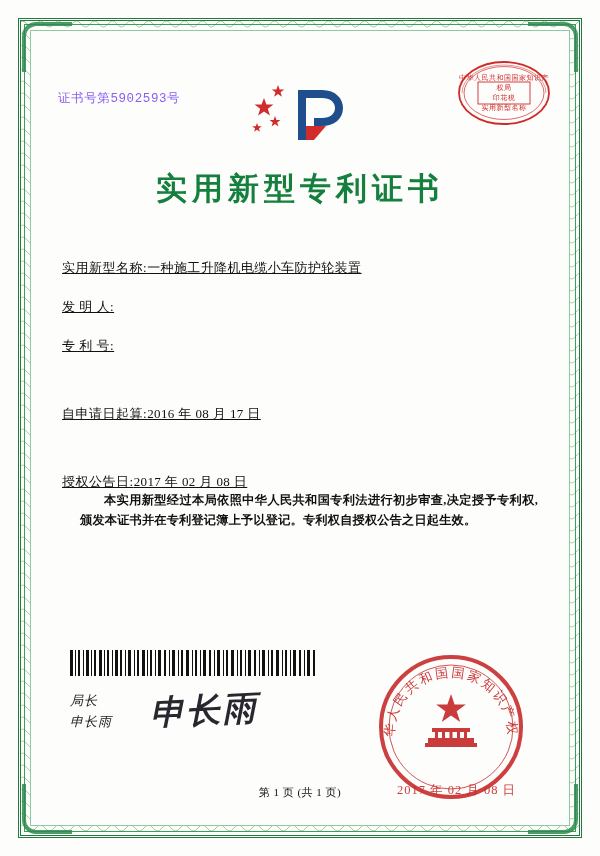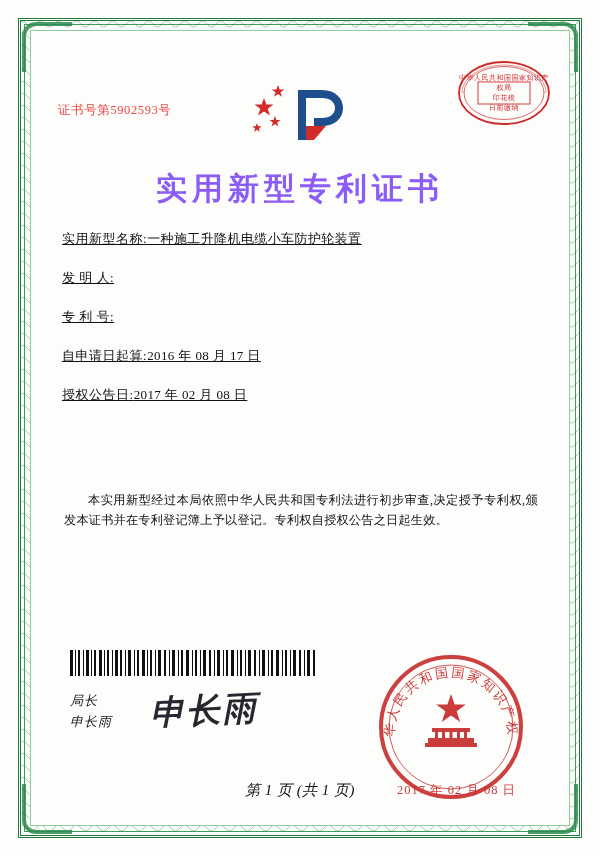--- a/index.html
+++ b/index.html
@@ -78,24 +78,25 @@
     position: absolute;
     left: 40px;
     top: 40px;
     right: 40px;
     bottom: 40px;
   }
 
   .cert-no {
     position: absolute;
     left: 18px;
-    top: 62px;
+    top: 50px;
     font-size: 12.5px;
     letter-spacing: 0.6px;
-    color: #ef4444;
+    color: #8b5cf6;
+    font-family: Liberation Mono, monospace;
   }
 
   
   .emblem {
     position: absolute;
     left: 50%;
     top: 34px;
     transform: translateX(-50%);
     width: 120px;
     height: 78px;
@@ -126,21 +127,21 @@
   
   .title {
     position: absolute;
     left: 0;
     right: 0;
     top: 128px;
     text-align: center;
     font-size: 31px;
     font-weight: bold;
     letter-spacing: 5px;
-    color: #8b5cf6;
+    color: #15803d;
     font-family: Liberation Mono, monospace;
   }
 
   
   .fields {
     position: absolute;
     left: 22px;
     right: 18px;
     top: 190px;
   }
@@ -152,37 +153,39 @@
     line-height: 18px;
     color: #111;
     text-decoration: underline;
   }
   .field-label {
     white-space: nowrap;
     letter-spacing: 0.5px;
   }
   .field-value {
     letter-spacing: 0.4px;
+    margin-top: 29px;
   }
 
   
   .paragraphs {
     position: absolute;
     left: 24px;
     right: 22px;
     top: 450px;
     font-size: 12.2px;
     line-height: 20px;
     text-align: justify;
     color: #111;
     letter-spacing: 0.2px;
   }
   .paragraphs p {
-    margin: 0 0 1px 0;
+    margin: 0 0 1px 16px;
     text-indent: 24px;
+    font-weight: bold;
   }
 
   
   .barcode {
     position: absolute;
     left: 30px;
     top: 610px;
     width: 250px;
     height: 26px;
   }
@@ -229,24 +232,23 @@
     opacity: 0.9;
   }
 
   
   .footer {
     position: absolute;
     left: 0;
     right: 0;
     bottom: 16px;
     text-align: center;
-    font-size: 15px;
+    font-size: 11px;
     letter-spacing: 0.5px;
     color: #111;
-    font-style: italic;
   }
 </style>
 </head>
 <body>
 
 <div class="page">
 
   <div class="border-outer"></div>
   <div class="border-mid"></div>
   <div class="border-inner"></div>
@@ -288,21 +290,21 @@
     <div class="stamp-top">
       <svg viewBox="0 0 96 70" width="96" height="70">
         <ellipse cx="48" cy="35" rx="45" ry="31" fill="none" stroke="#cf2a2a" stroke-width="1.8"></ellipse>
         <ellipse cx="48" cy="35" rx="40" ry="26.5" fill="none" stroke="#cf2a2a" stroke-width="0.7"></ellipse>
         <rect x="22" y="24" width="52" height="22" fill="none" stroke="#cf2a2a" stroke-width="0.9"></rect>
         <path d="M6 35 A42 28 0 0 1 90 35" fill="none" stroke="#cf2a2a" stroke-width="0.5"></path>
       </svg>
       <div class="st-text">
         <span>中华人民共和国国家知识产权局</span>
         <span>印花税</span>
-        <span>日前缴纳</span>
+        <span>实用新型名称</span>
       </div>
     </div>
 
     <div class="title">实用新型专利证书</div>
 
     <div class="fields">
       <div class="field-row">
         <span class="field-label">实用新型名称:</span>
         <span class="field-value">一种施工升降机电缆小车防护轮装置</span>
       </div>

